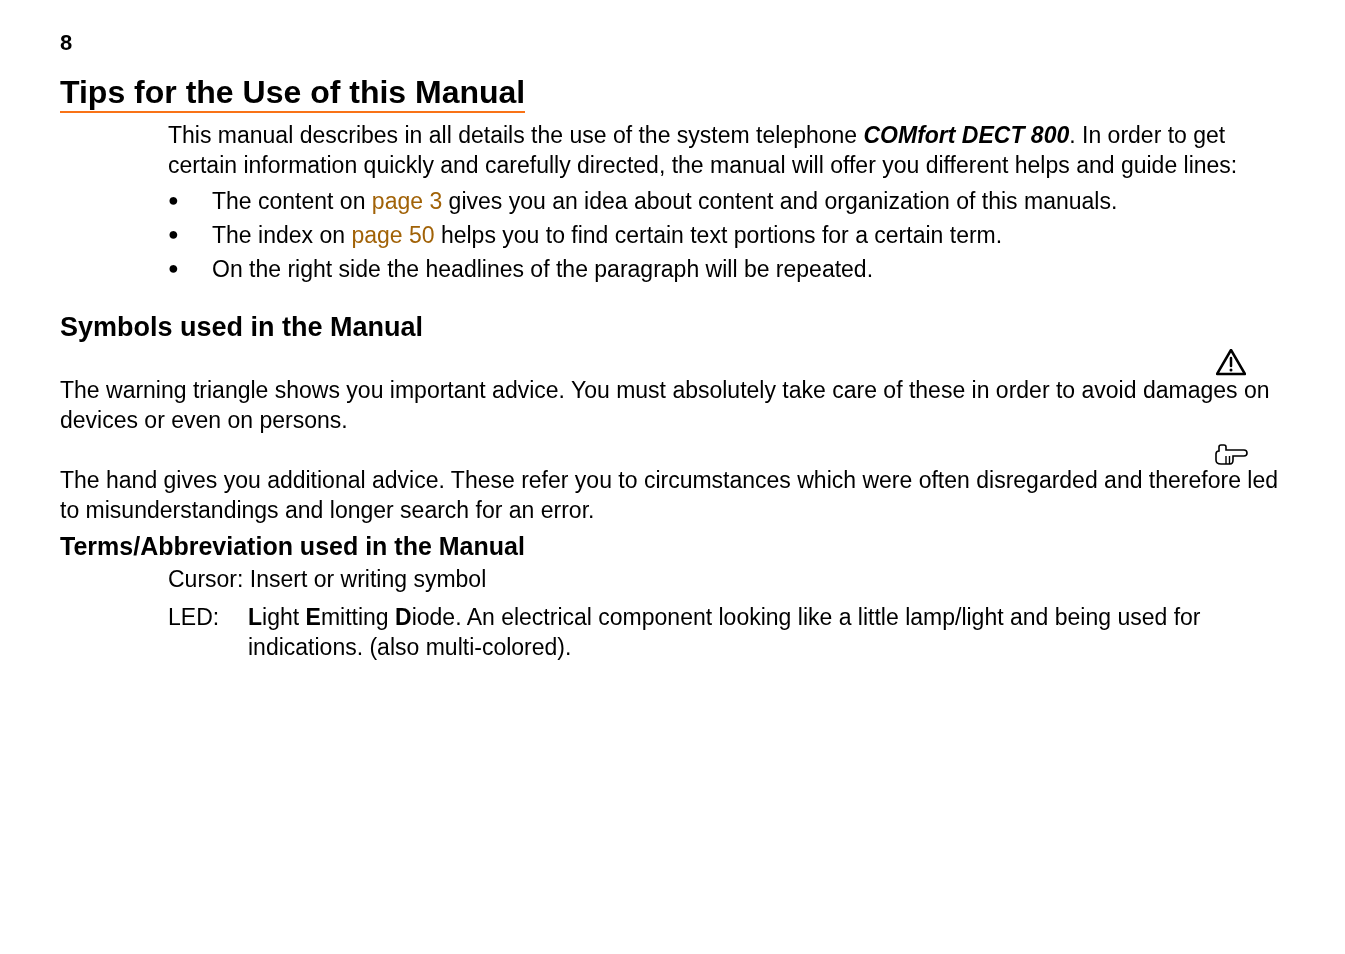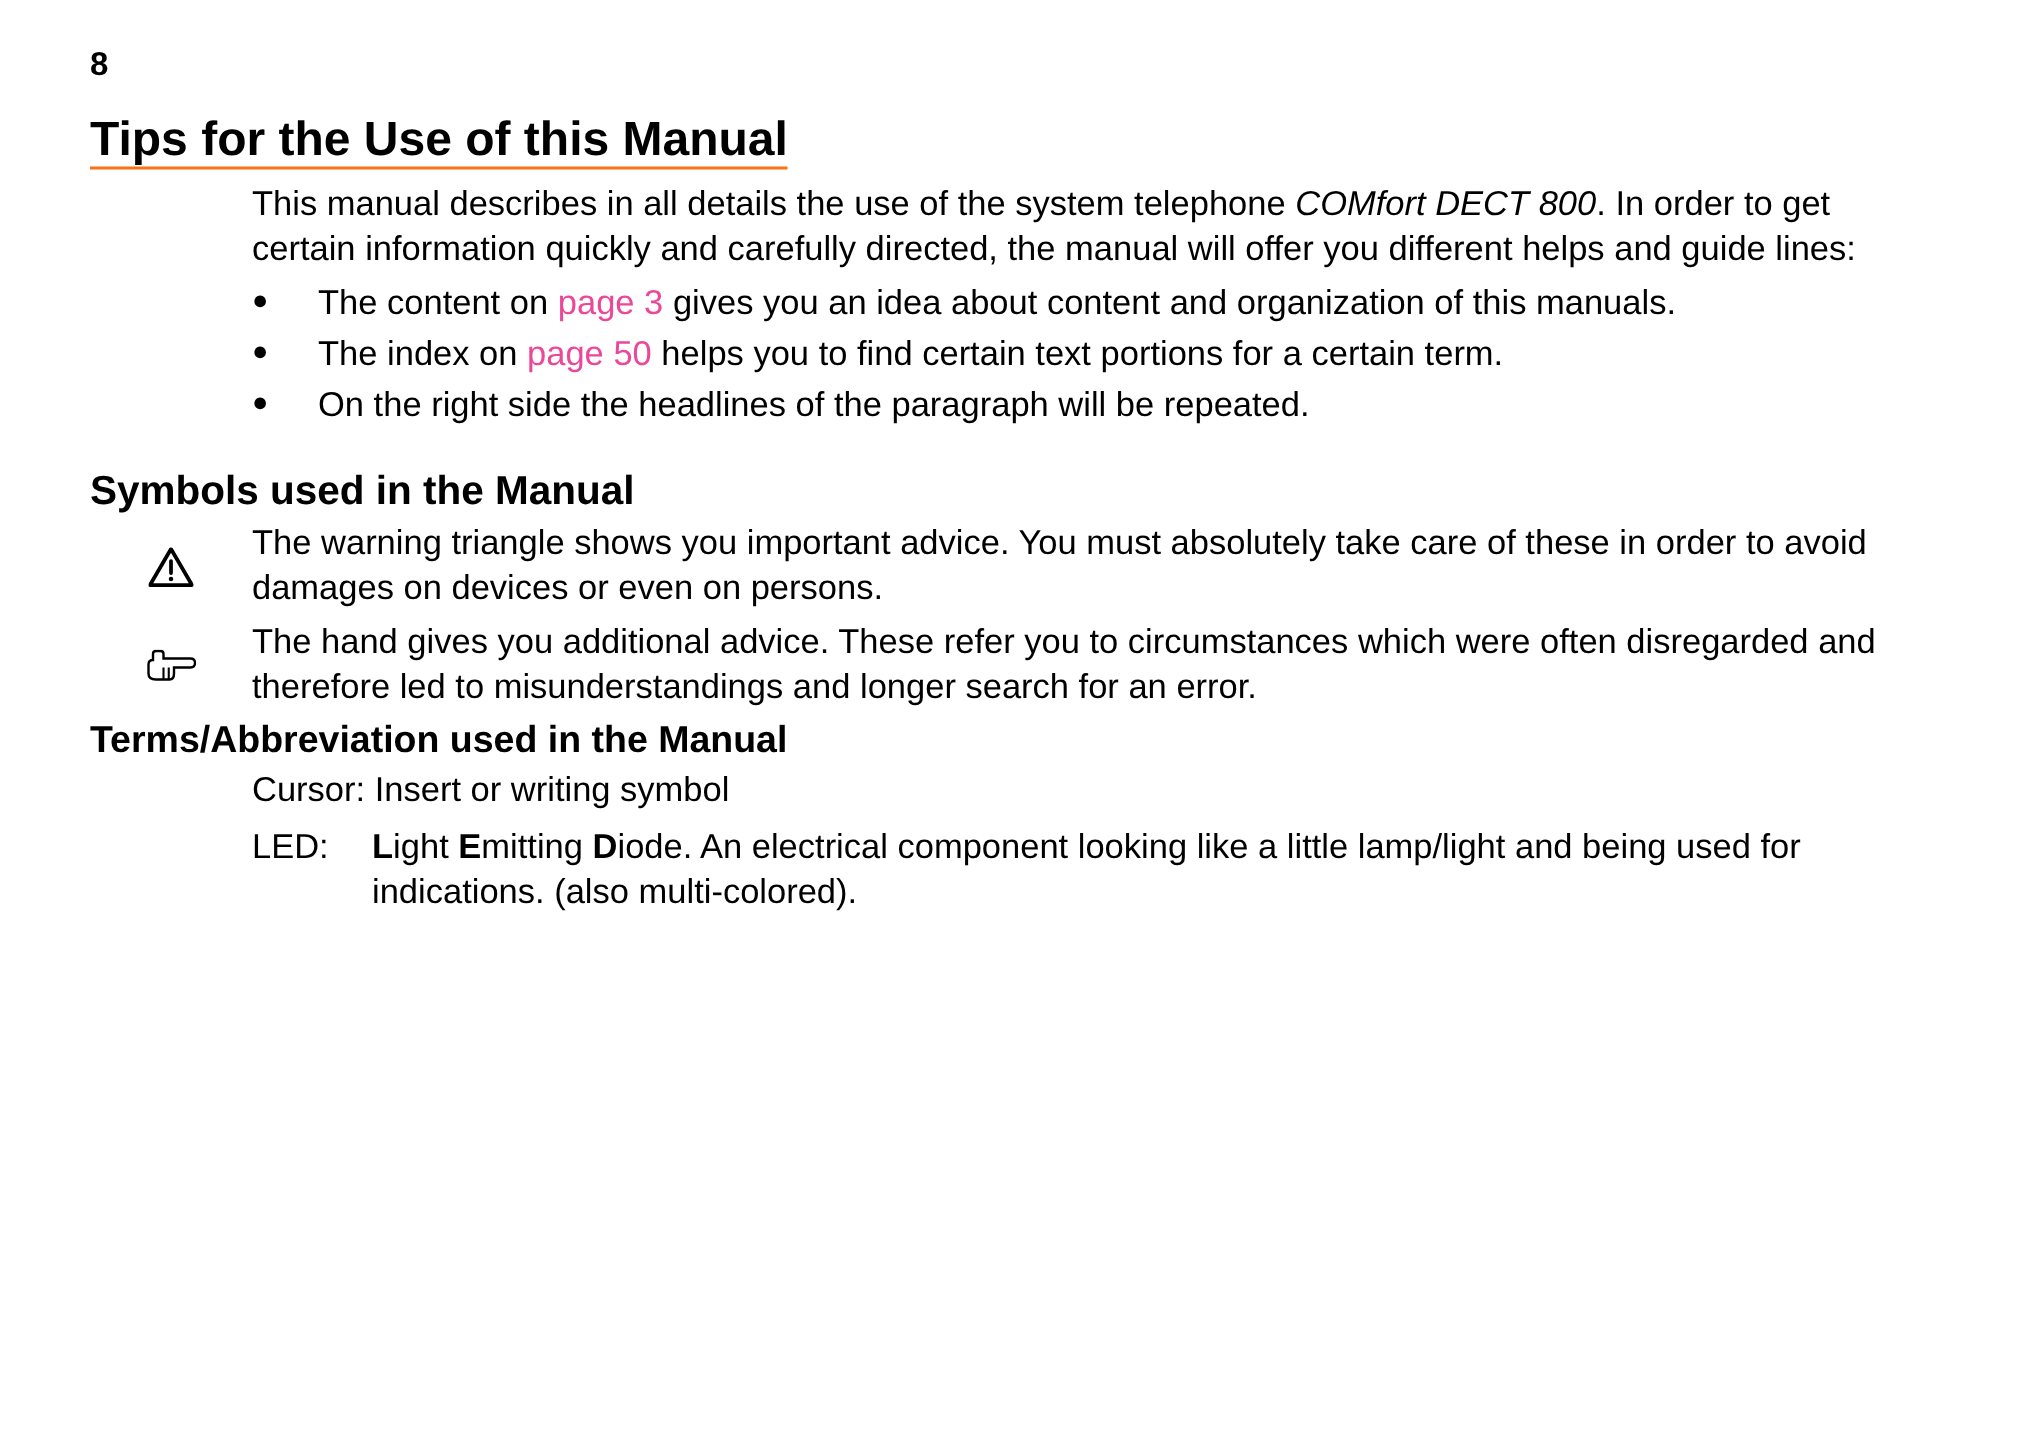--- a/index.html
+++ b/index.html
@@ -15,29 +15,29 @@
   h1 {
     font-size: 32px;
     font-weight: bold;
     border-bottom: 2px solid #f97316;
     display: inline-block;
     margin-bottom: 8px;
   }
   h2 { font-size: 27px; font-weight: bold; margin-top: 28px; margin-bottom: 4px; }
   h3 { font-size: 25px; font-weight: bold; margin-bottom: 4px; }
   .body-text { font-size: 23px; line-height: 1.3; margin-left: 108px; margin-bottom: 6px; }
-  .intro .italic { font-style: italic; }
-  .link { color: #ec4899; }
+  .intro .italic { font-style: italic; font-weight: bold; }
+  .link { color: #a16207; }
   ul.bullets { list-style: none; margin: 4px 0 0 0; }
   ul.bullets li { font-size: 23px; line-height: 1.3; padding-left: 152px; position: relative; margin-bottom: 4px; }
   ul.bullets li::before {
     content: "●"; position: absolute; left: 108px; top: 2px; font-size: 18px;
   }
   .sym-list { margin-top: 2px; }
-  .sym-row { display: flex; align-items: center; margin-bottom: 6px; }
+  .sym-row { display: flex; align-items: flex-end; margin-bottom: 6px; flex-direction: column; }
   .sym-icon { width: 108px; flex-shrink: 0; display: flex; justify-content: center; padding-top: 2px; }
   .sym-text { font-size: 23px; line-height: 1.3; flex: 1; }
   .def-row { display: flex; font-size: 23px; line-height: 1.3; margin-left: 108px; margin-top: 8px; }
   .def-term { width: 80px; flex-shrink: 0; }
   .def-body { flex: 1; }
   .bold { font-weight: bold; }
   svg { display: block; }
 </style>
 </head>
 <body>

